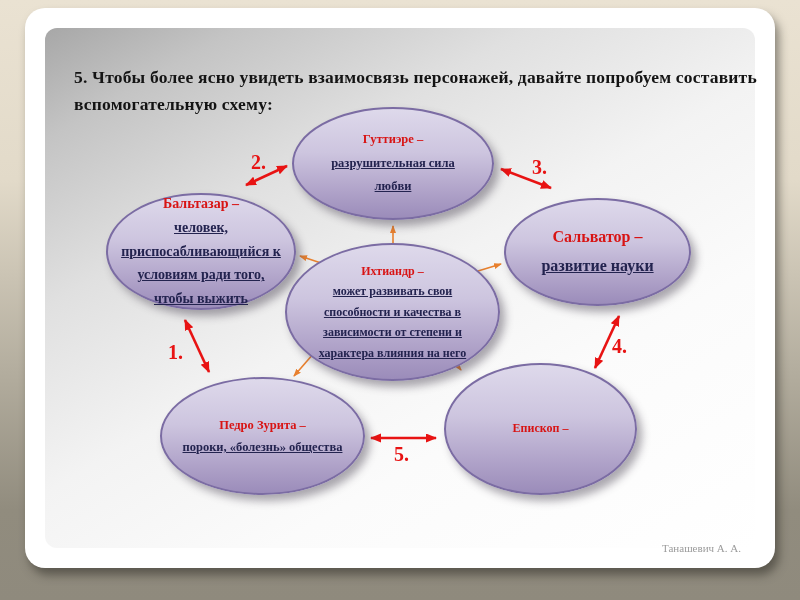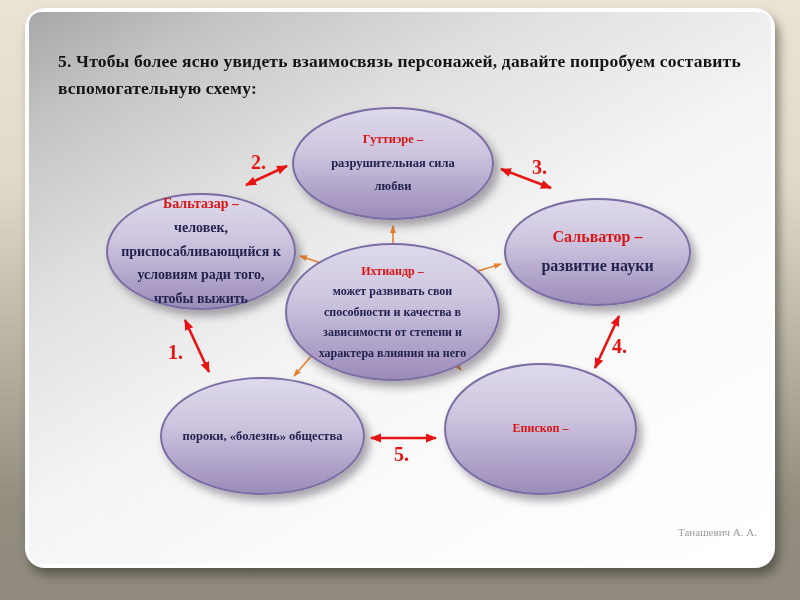--- a/index.html
+++ b/index.html
@@ -5,42 +5,42 @@
   html,body{margin:0;padding:0;}
   body{
     width:800px;height:600px;overflow:hidden;position:relative;
     background:linear-gradient(180deg,#eae2d2 0%,#e2dac9 30%,#b3ad9e 62%,#918c7e 85%,#8f8a7d 100%);
     font-family:"Liberation Serif","DejaVu Serif",serif;
   }
   .slide-card{
     position:absolute;left:25px;top:8px;width:750px;height:560px;
     background:#ffffff;border-radius:20px;
     box-shadow:4px 7px 10px rgba(40,38,32,.5);
-    padding:4px;box-sizing:border-box;text-decoration:underline;
+    padding:20px;box-sizing:border-box;text-decoration:underline;
   }
   .slide-inner{
     width:100%;height:100%;border-radius:12px;
     background:linear-gradient(150deg,#a7a7a7 0%,#c4c4c4 12%,#e0e0e0 30%,#f3f3f3 50%,#fbfbfb 70%,#ffffff 100%);
     position:relative;
   }
   .slide-title{
     position:absolute;left:29px;top:36px;width:690px;
     font-size:17.5px;font-weight:bold;color:#141414;line-height:1.55;
     letter-spacing:.2px;
   }
   .node{
     position:absolute;border-radius:50%;
     border:2px solid #7b6ca3;
     background:linear-gradient(180deg,#ded9eb 0%,#cdc5df 40%,#b0a3c9 75%,#9b8cba 100%);
     box-shadow:5px 6px 8px rgba(70,65,80,.45);
     display:flex;flex-direction:column;align-items:center;justify-content:center;
     text-align:center;font-weight:bold;box-sizing:border-box;
   }
   .node-name{color:#d81414;}
-  .node-desc{color:#23234f;}
+  .node-desc{color:#23234f;text-decoration:underline;}
   #node-guttiere {left:292px;top:107px;width:202px;height:113px;font-size:12.5px;line-height:1.9;}
   #node-guttiere  .node-desc{width:150px;}
   #node-baltazar {left:106px;top:193px;width:190px;height:117px;font-size:14px;line-height:1.7;}
   #node-baltazar  .node-desc{width:168px;}
   #node-salvator {left:504px;top:198px;width:187px;height:108px;font-size:16px;line-height:1.8;}
   #node-salvator  .node-desc{width:140px;}
   #node-ikhtiandr{left:285px;top:243px;width:215px;height:138px;font-size:12px;line-height:1.7;}
   #node-ikhtiandr .node-desc{width:185px;}
   #node-pedro    {left:160px;top:377px;width:205px;height:118px;font-size:12.5px;line-height:1.8;}
   #node-pedro     .node-desc{width:160px;}
@@ -112,20 +112,21 @@
   <div class="node-name">Сальватор –</div>
   <div class="node-desc">развитие науки</div>
 </div>
 
 <div class="node" id="node-ikhtiandr">
   <div class="node-name">Ихтиандр –</div>
   <div class="node-desc">может развивать свои способности и качества в зависимости от степени и характера влияния на него</div>
 </div>
 
 <div class="node" id="node-pedro">
+  <div class="node-name">Педро Зурита –</div>
   <div class="node-desc">пороки, «болезнь» общества</div>
 </div>
 
 <div class="node" id="node-episkop">
   <div class="node-name">Епископ –</div>
 </div>
 
 <span class="rel-num" id="rel-num-1">1.</span>
 <span class="rel-num" id="rel-num-2">2.</span>
 <span class="rel-num" id="rel-num-3">3.</span>

